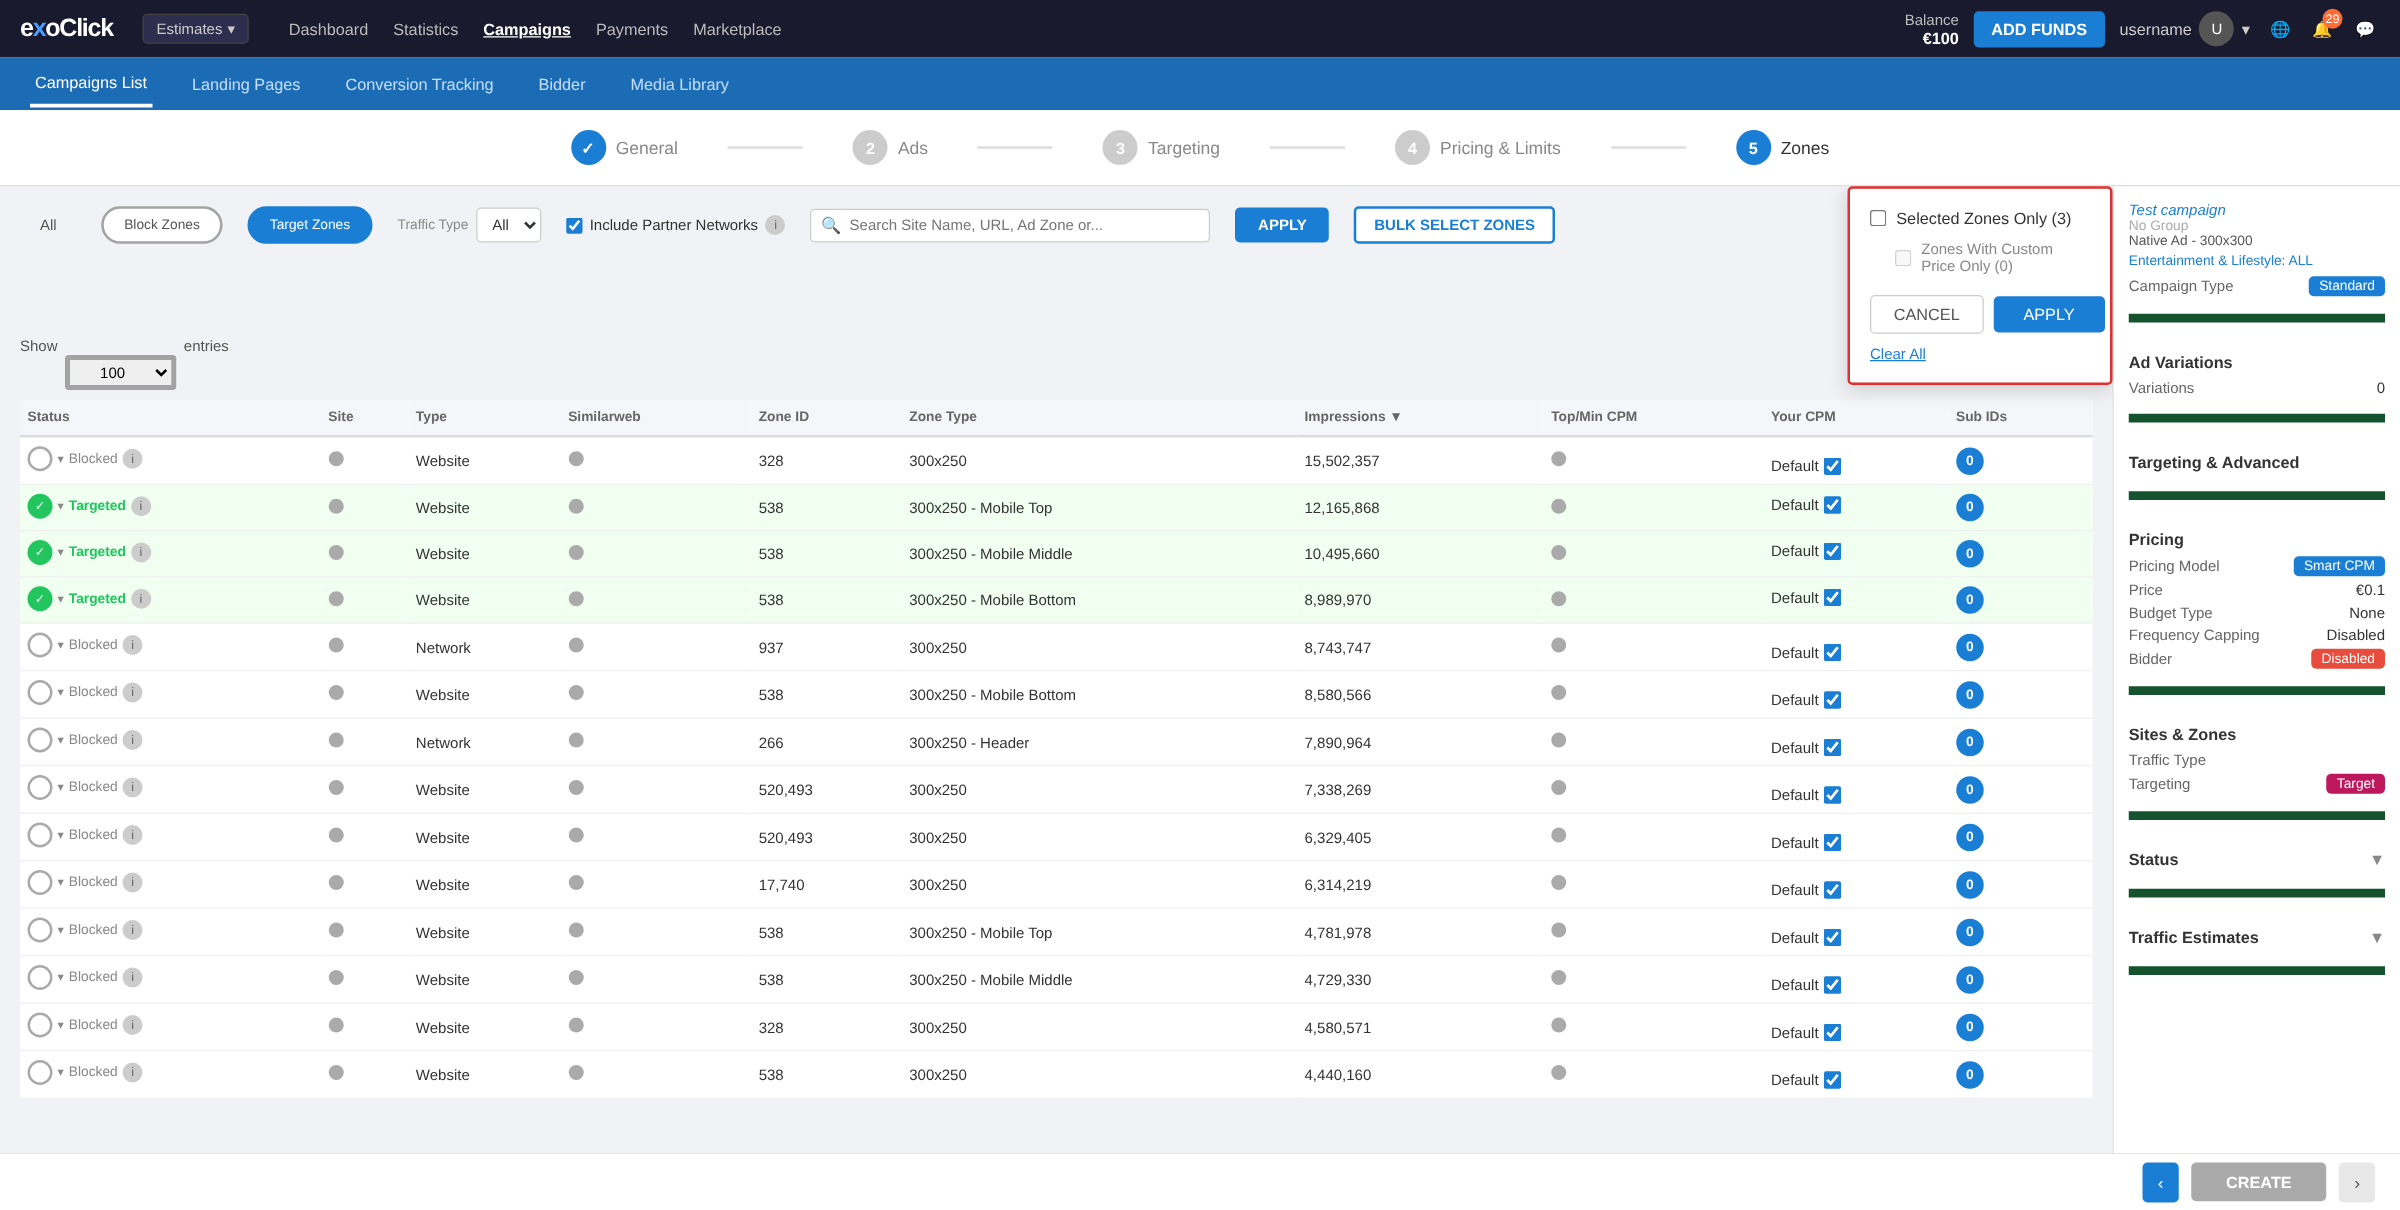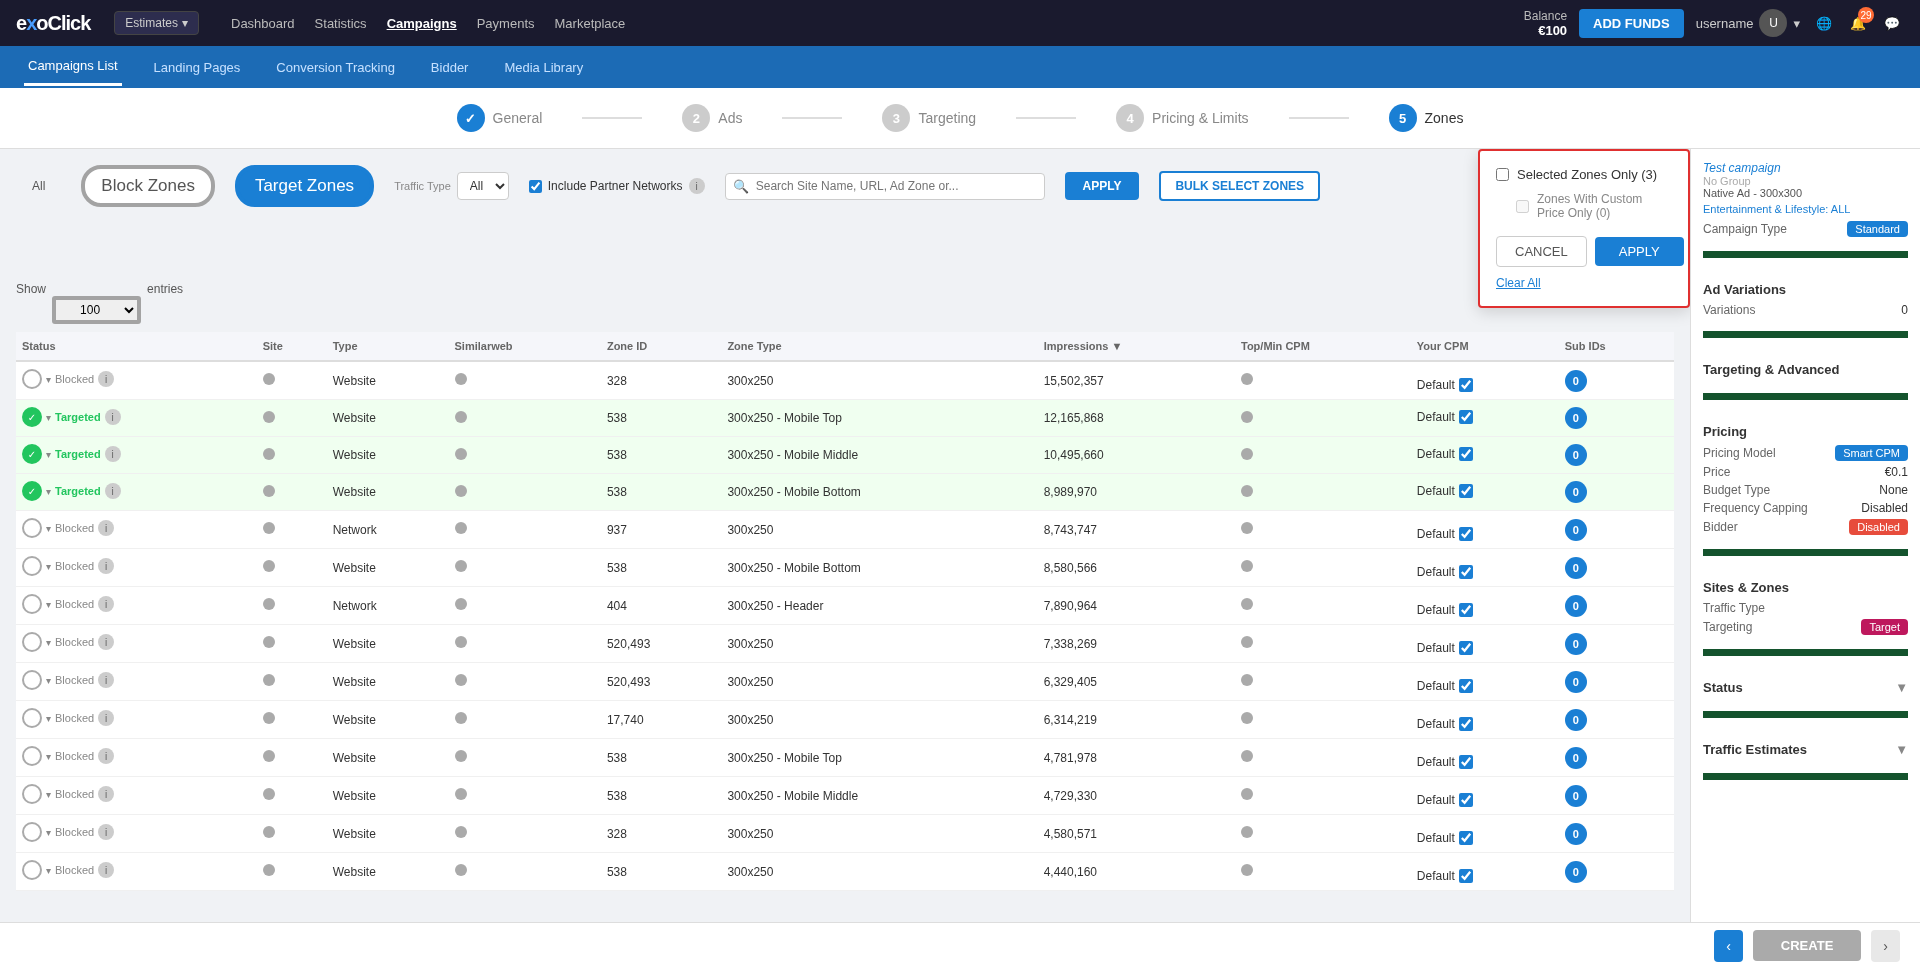--- a/index.html
+++ b/index.html
@@ -131,25 +131,25 @@
     
     .toolbar {
       display: flex;
       align-items: center;
       gap: 20px;
       margin-bottom: 12px;
       flex-wrap: wrap;
     }
     .tab-btn {
       padding: 7px 16px;
-      border: 4px solid #a3a3a3;
+      border: 2px solid #a3a3a3;
       border-radius: 20px;
       background: #fff;
       cursor: pointer;
-      font-size: 17px;
+      font-size: 11px;
       color: #555;
     }
     .tab-btn.active {
       background: #1a7fd4;
       color: #fff;
       border-color: #1a7fd4;
     }
     .tab-btn.plain {
       background: transparent;
       border: none;
@@ -676,21 +676,21 @@
       <span class="status-label blocked">Blocked</span>
       <div class="info-circle">i</div>
     </td>
     <td>
       <div class="info-dot"></div>
     </td>
     <td>Network</td>
     <td>
       <div class="info-dot"></div>
     </td>
-    <td>404</td>
+    <td>266</td>
     <td>300x250 - Header</td>
     <td>7,890,964</td>
     <td>
       <div class="info-dot"></div>
     </td>
     <td style="display:flex;align-items:center;gap:4px;">
       <span>Default</span>
       <input type="checkbox" checked="" class="checkbox-blue" style="">
     </td>
     <td>

